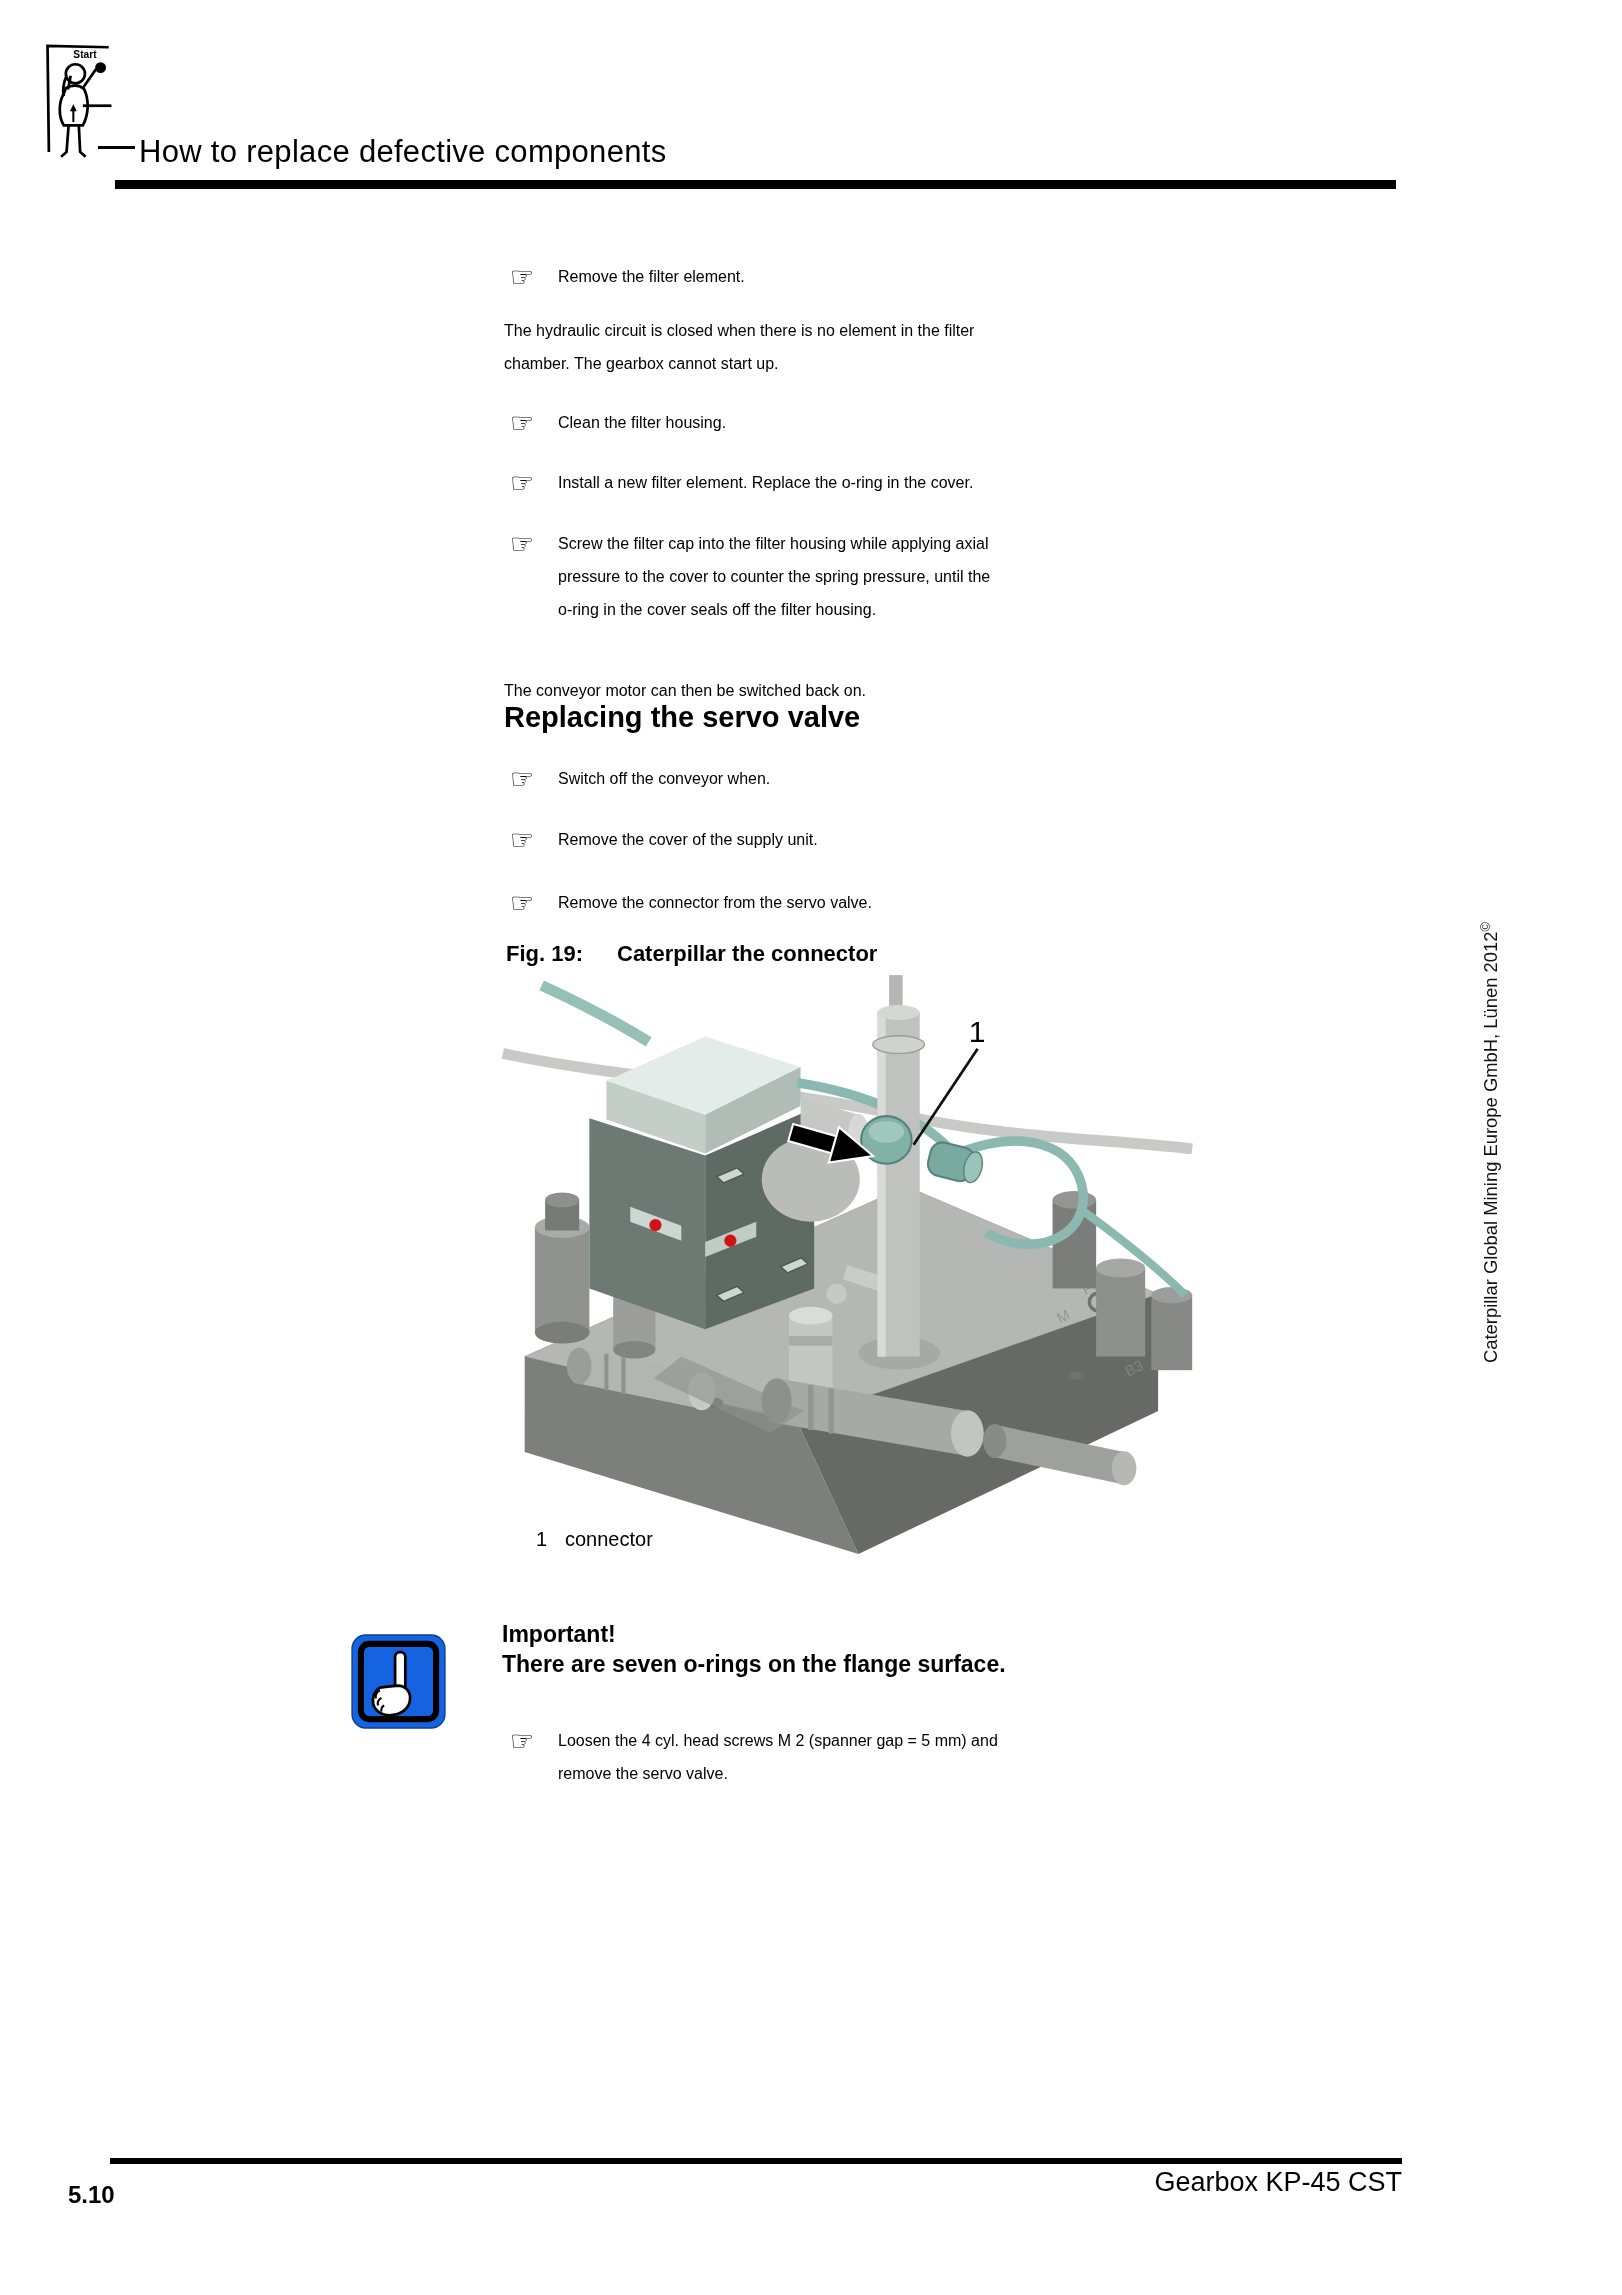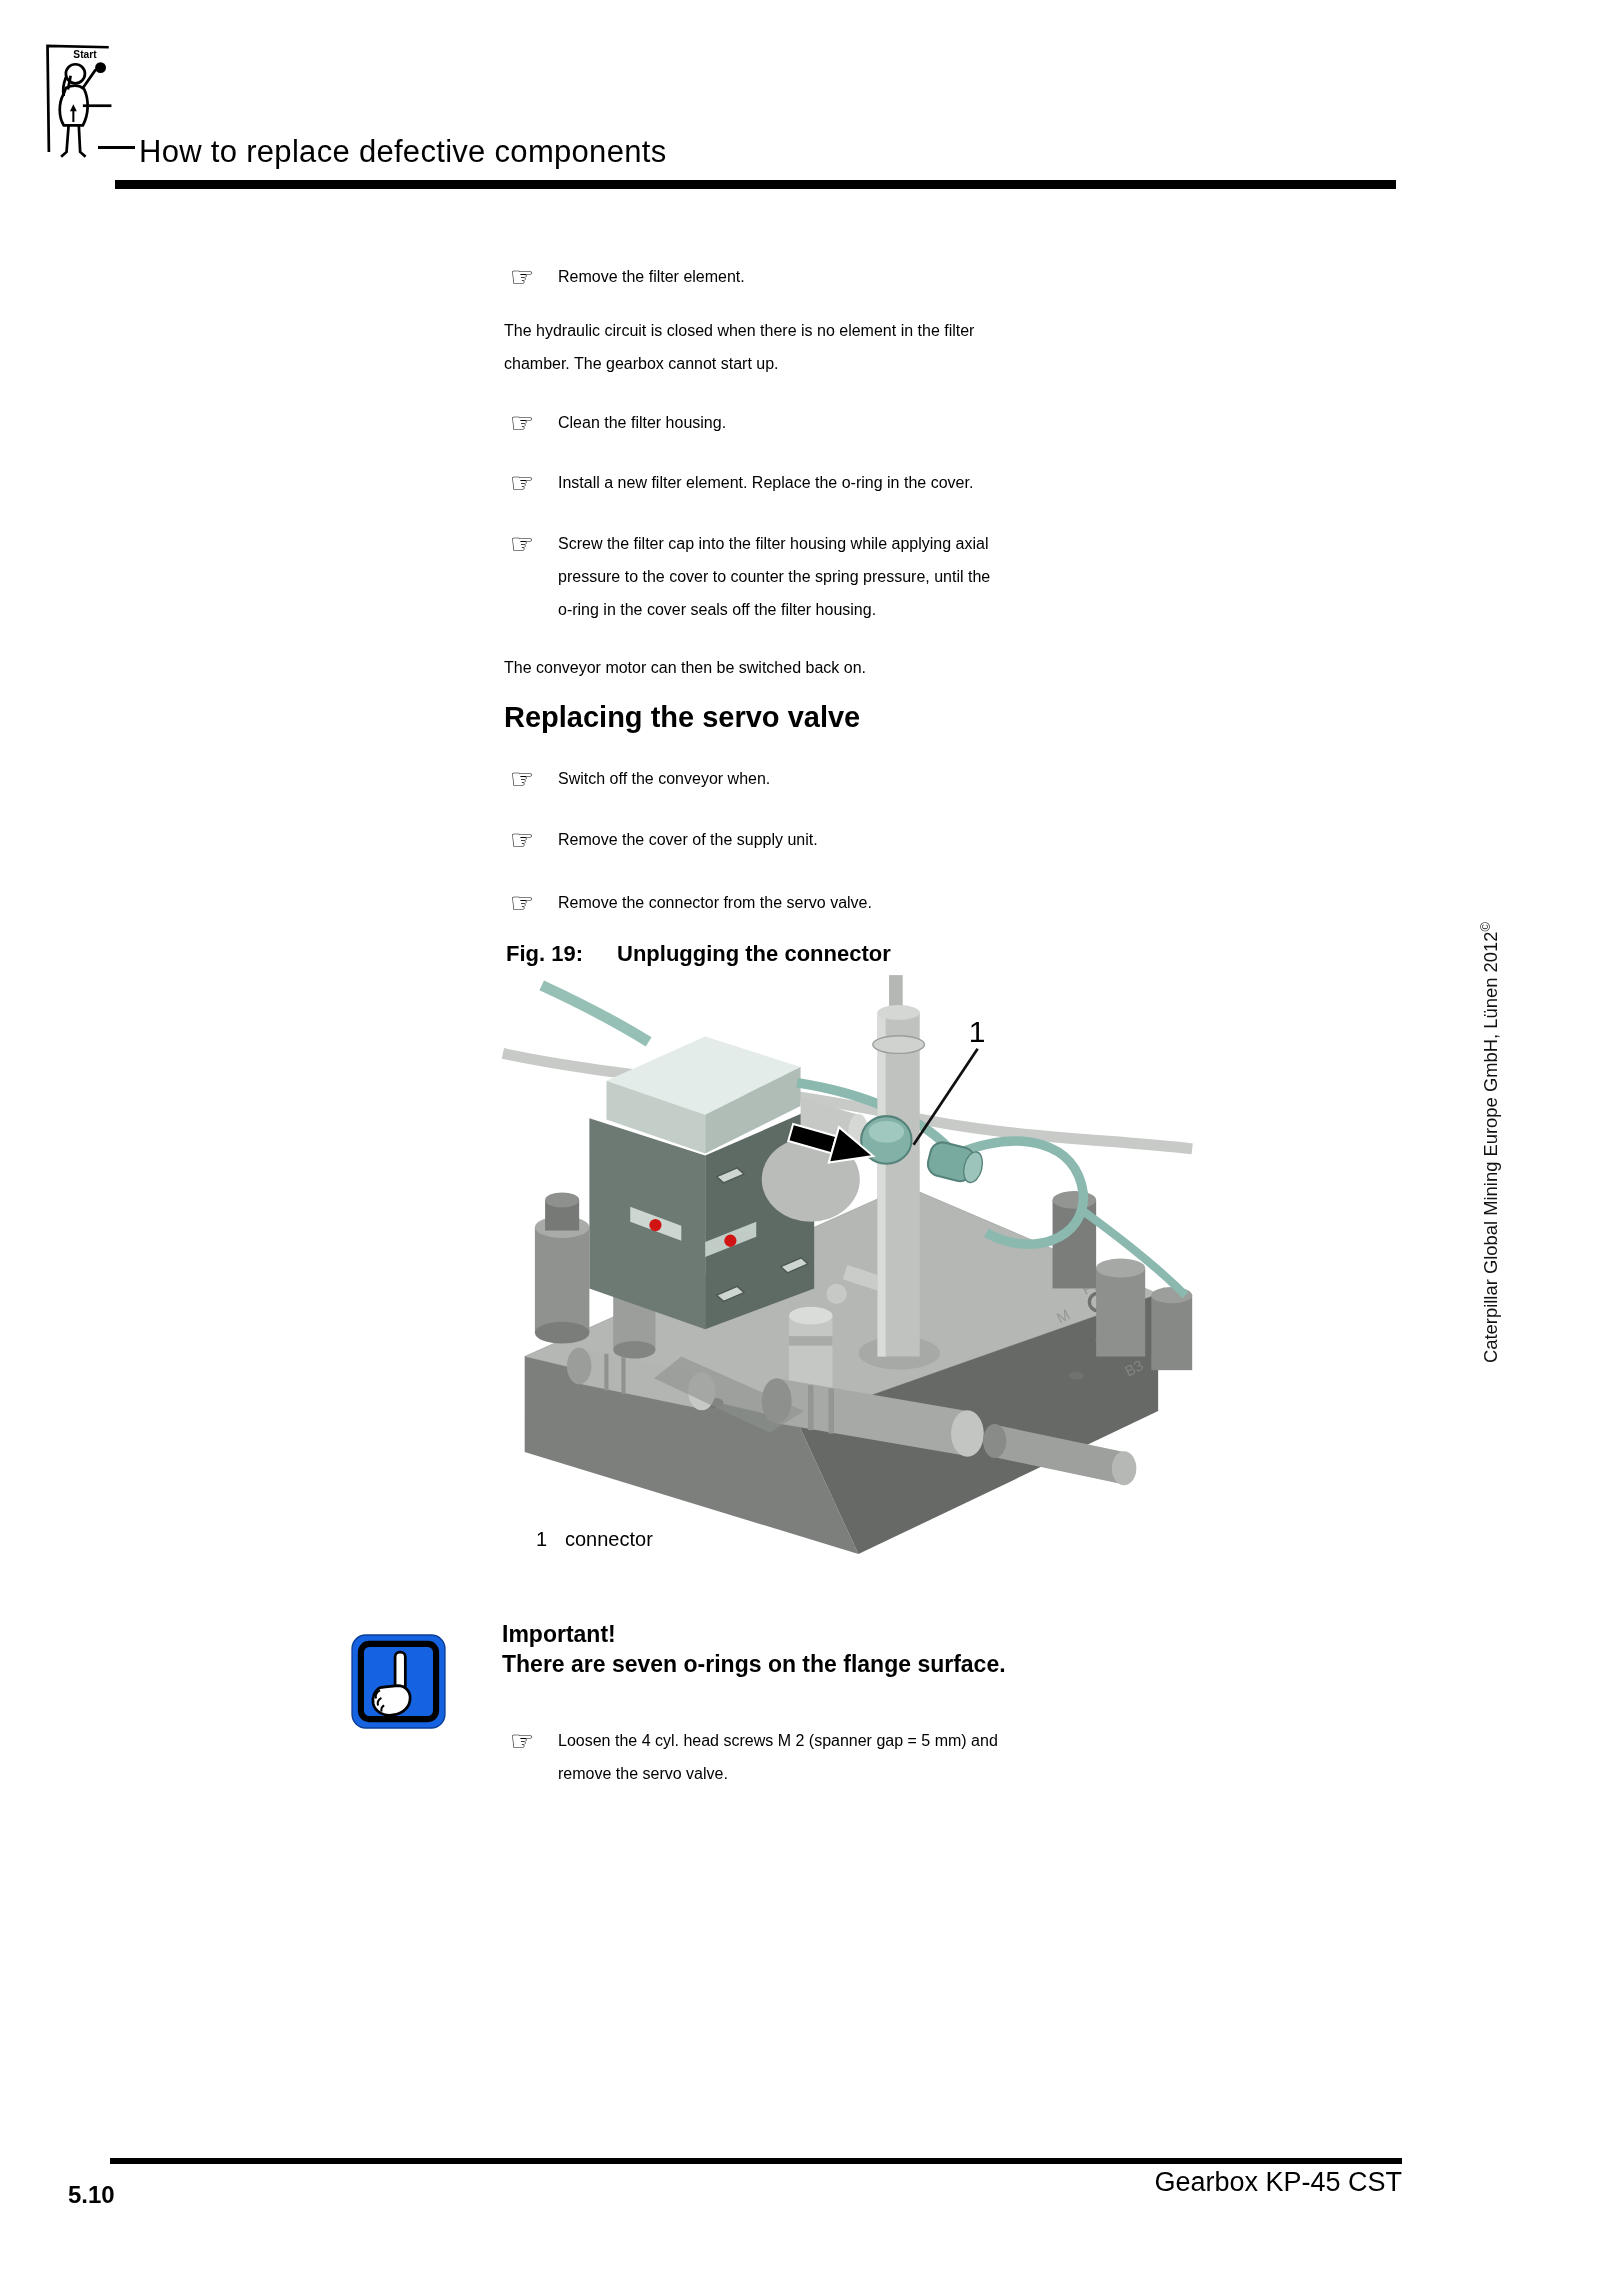--- a/index.html
+++ b/index.html
@@ -78,42 +78,42 @@
   <div class="stext">Install a new filter element. Replace the o-ring in the cover.</div>
 </div>
 
 <div class="step" style="left:510px;top:527px;">
   <span class="ptr">☞</span>
   <div class="stext">Screw the filter cap into the filter housing while applying axial
 pressure to the cover to counter the spring pressure, until the
 o-ring in the cover seals off the filter housing.</div>
 </div>
 
-<div class="para" style="left:504px;top:651px;">The conveyor motor can then be switched back on.</div>
+<div class="para" style="left:504px;top:674px;">The conveyor motor can then be switched back on.</div>
 
 <div class="h2" style="left:504px;top:701px;">Replacing the servo valve</div>
 
 <div class="step" style="left:510px;top:762px;">
   <span class="ptr">☞</span>
   <div class="stext">Switch off the conveyor when.</div>
 </div>
 
 <div class="step" style="left:510px;top:823px;">
   <span class="ptr">☞</span>
   <div class="stext">Remove the cover of the supply unit.</div>
 </div>
 
 <div class="step" style="left:510px;top:886px;">
   <span class="ptr">☞</span>
   <div class="stext">Remove the connector from the servo valve.</div>
 </div>
 
 <div class="figcap" style="left:506px;top:941px;">
   <span class="flabel">Fig. 19:</span>
-  <span>Unplugging the connector</span>
+  <span>Caterpillar the connector</span>
 </div>
 
 <svg class="abs" style="left:477px;top:975px;" width="722" height="586" viewBox="0 0 1060 860">
 
   <g>
     <polygon points="70,560 630,310 1000,468 470,655" fill="#b4b7b4" stroke="#9da09d" stroke-width="1"></polygon>
     <polygon points="70,560 470,655 560,850 70,700" fill="#7c7f7c"></polygon>
     <polygon points="470,655 1000,468 1000,640 560,850" fill="#666966"></polygon>
   </g>
 

